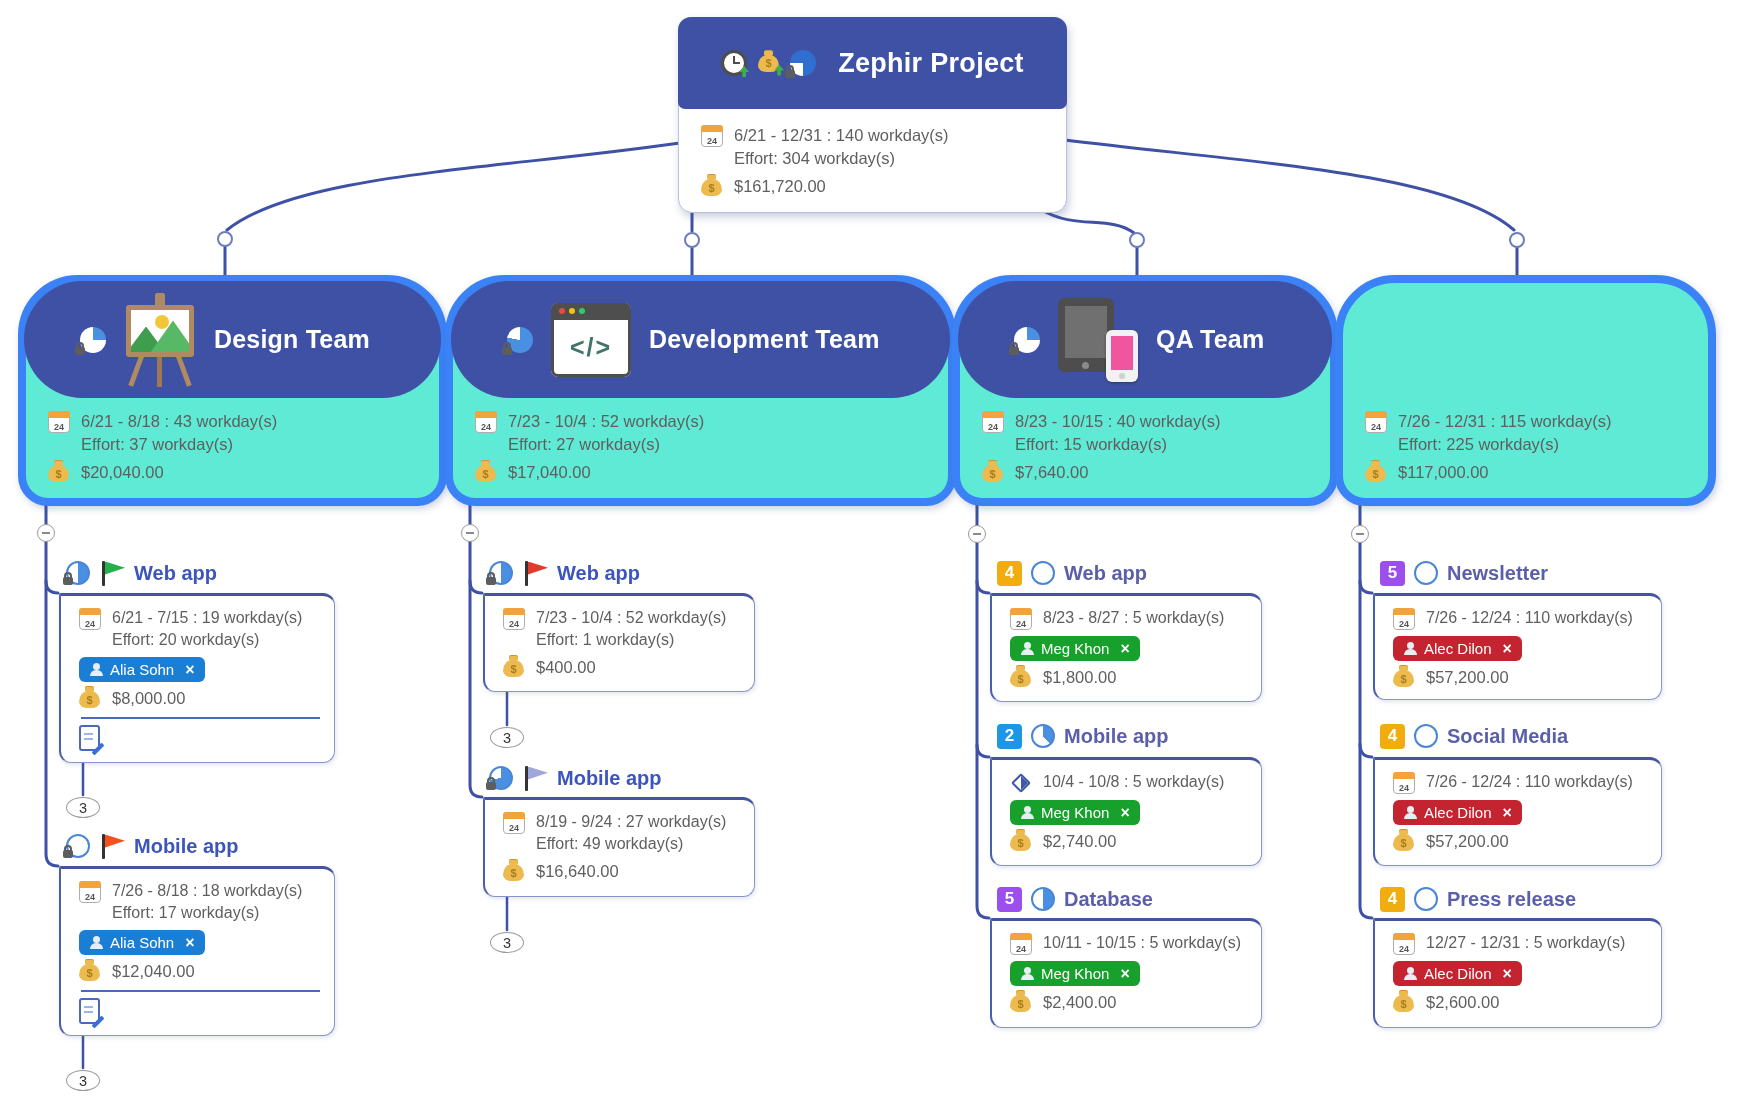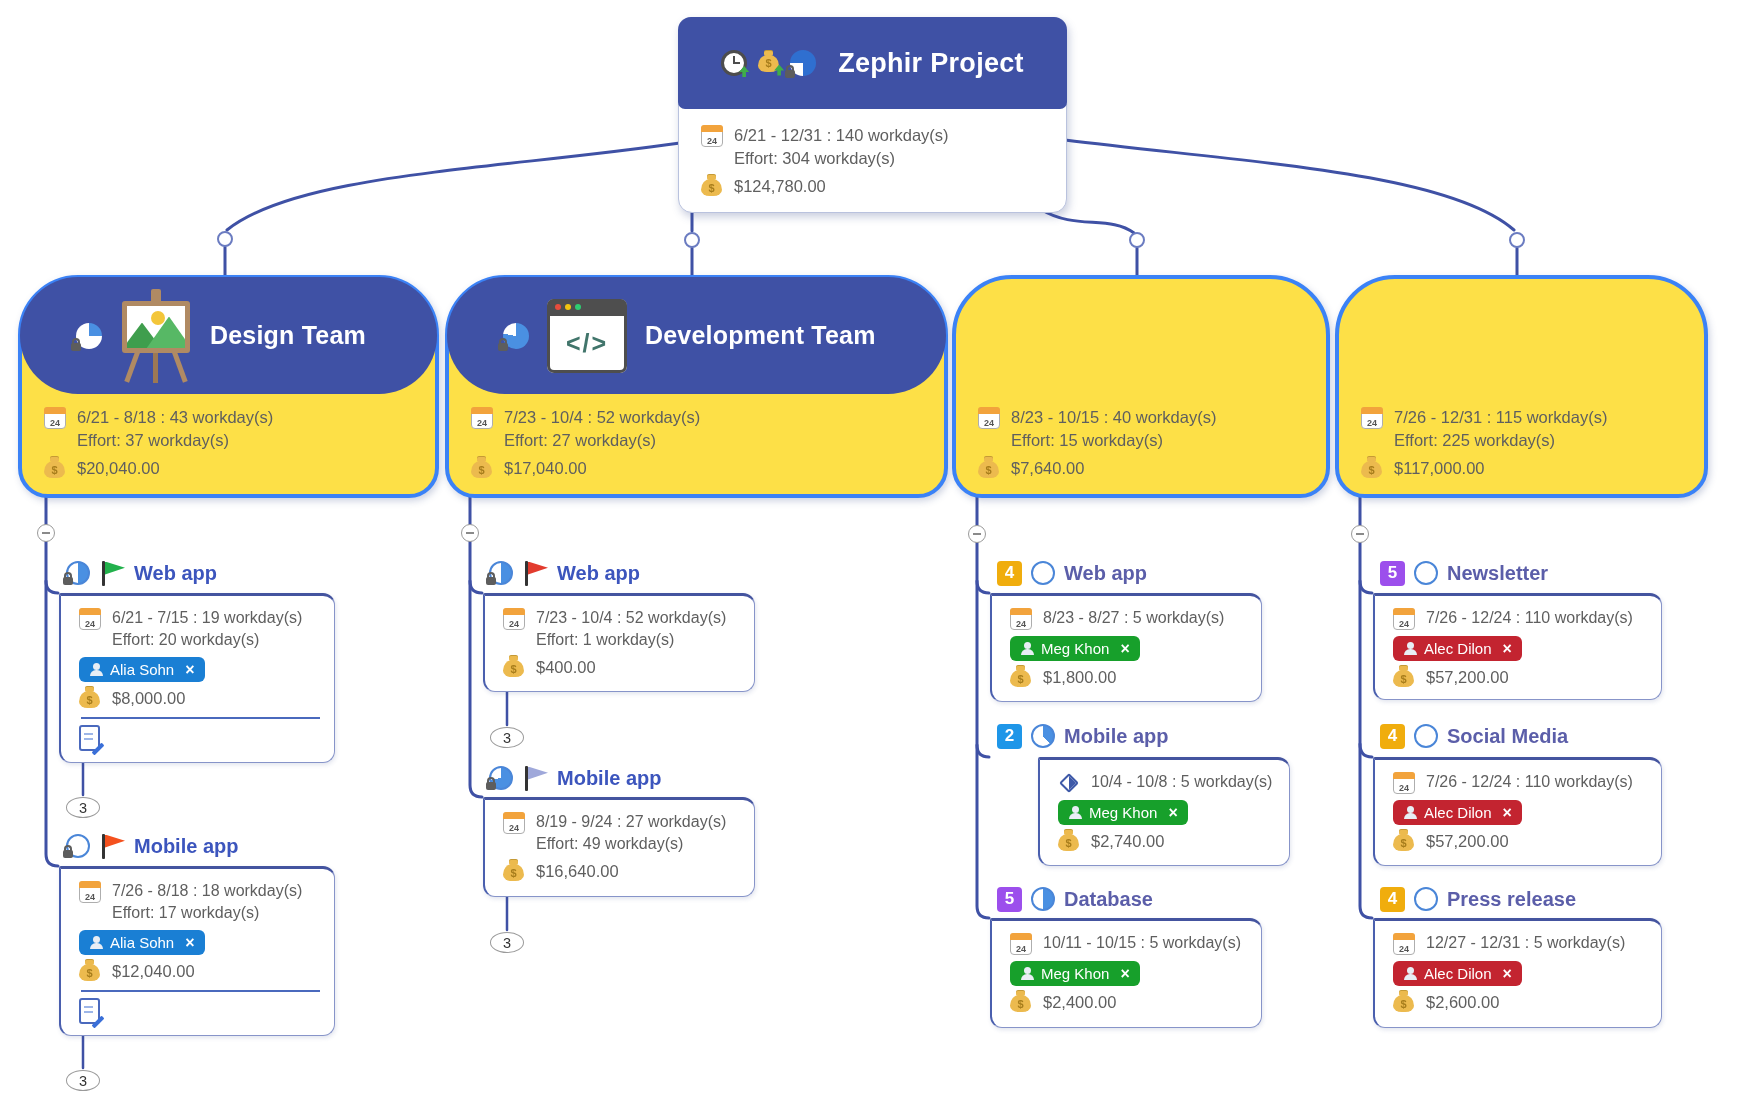--- a/index.html
+++ b/index.html
@@ -9,21 +9,21 @@
 
   
   .root-card{position:absolute;left:678px;top:17px;width:387px;height:194px;background:#fff;
     border:1.5px solid #b9c2de;border-radius:14px;box-shadow:2px 4px 8px rgba(60,80,140,.28);z-index:2}
   .root-head{position:absolute;left:-1px;right:-1px;top:-1px;height:92px;background:#3f51a5;
     border-radius:13px 13px 7px 7px;display:flex;align-items:center;justify-content:center;gap:11px;color:#fff}
   .root-title{font-size:27px;font-weight:bold;margin-left:11px;letter-spacing:.3px}
   .root-details{position:absolute;left:22px;top:106px;right:10px}
 
   
-  .branch-card{position:absolute;background:#fde047;border:4px solid #3b82f6;
+  .branch-card{position:absolute;background:#5eead4;border:8px solid #3b82f6;
     border-radius:60px 60px 30px 30px;box-shadow:2px 3px 7px rgba(60,80,140,.25);z-index:2}
   .pill{position:absolute;left:-2px;right:-2px;top:-2px;height:117px;background:#3f51a5;border-radius:58px;
     display:flex;align-items:center;padding-left:56px;gap:18px;box-sizing:border-box;color:#fff}
   .pill-title{font-size:25px;font-weight:bold;letter-spacing:.2px;white-space:nowrap}
   .b-details{position:absolute;left:22px;top:127px;right:8px}
 
   
   .srow{display:flex;gap:11px;font-size:16.5px;color:#5f5f5f}
   .srow .lines div{line-height:23px;white-space:nowrap}
   .mrow{display:flex;gap:12px;align-items:center;margin-top:6px;font-size:16.5px;color:#5f5f5f;white-space:nowrap}
@@ -211,21 +211,21 @@
         </span>
       <div class="lines">
         <div>6/21 - 12/31 : 140 workday(s)</div>
         <div>Effort: 304 workday(s)</div>
       </div>
     </div>
     <div class="mrow">
       <span class="bag">
           <i>$</i>
         </span>
-      <span>$124,780.00</span>
+      <span>$161,720.00</span>
     </div>
   </div>
 </div>
 
 <div class="branch-card" style="left:18px;top:275px;width:413px;height:215px">
   <div class="pill">
     <span class="pie p25 inpill">
         <span class="lock"></span>
       </span>
     <span class="easel">
@@ -288,20 +288,30 @@
     <div class="mrow">
       <span class="bag">
           <i>$</i>
         </span>
       <span>$17,040.00</span>
     </div>
   </div>
 </div>
 
 <div class="branch-card" style="left:952px;top:275px;width:370px;height:215px">
+  <div class="pill">
+    <span class="pie p25 inpill">
+        <span class="lock"></span>
+      </span>
+    <span class="devices">
+      <span class="tablet"></span>
+        <span class="phone"></span>
+    </span>
+    <span class="pill-title">QA Team</span>
+  </div>
   <div class="b-details">
     <div class="srow">
       <span class="cal">
           <i>24</i>
         </span>
       <div class="lines">
         <div>8/23 - 10/15 : 40 workday(s)</div>
         <div>Effort: 15 workday(s)</div>
       </div>
     </div>
@@ -498,21 +508,21 @@
       </span>
     <span>$1,800.00</span>
   </div>
 </div>
 
 <div class="ttitle" style="left:997px;top:721px">
   <span class="prio blue">2</span>
   <span class="pie p38"></span>
   <span class="txt c-muted">Mobile app</span>
 </div>
-<div class="tcard" style="left:1038px;top:757px;width:252px;height:109px">
+<div class="tcard" style="left:990px;top:757px;width:272px;height:109px">
   <div class="trow">
     <span class="diamond"></span>
     <div class="lines">
         <div>10/4 - 10/8 : 5 workday(s)</div>
       </div>
   </div>
   <span class="tag green">
     <span class="person"></span>
     <span>Meg Khon</span>
     <span class="xbtn">×</span>

